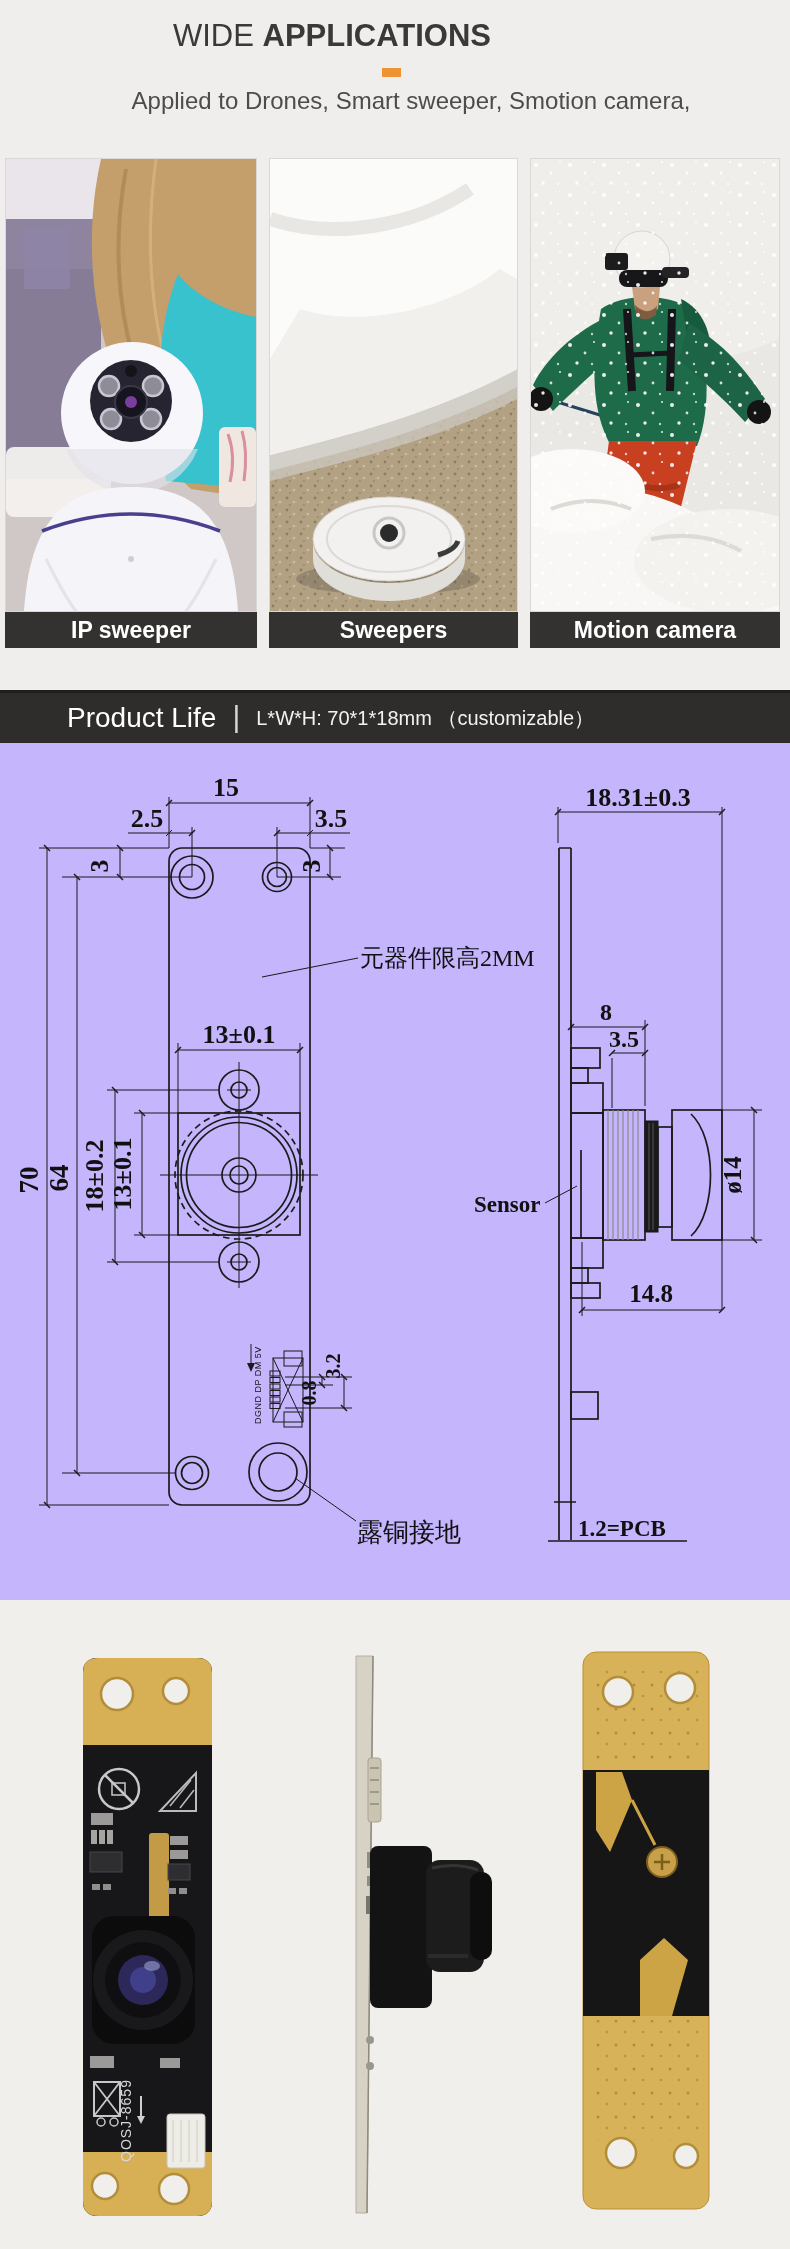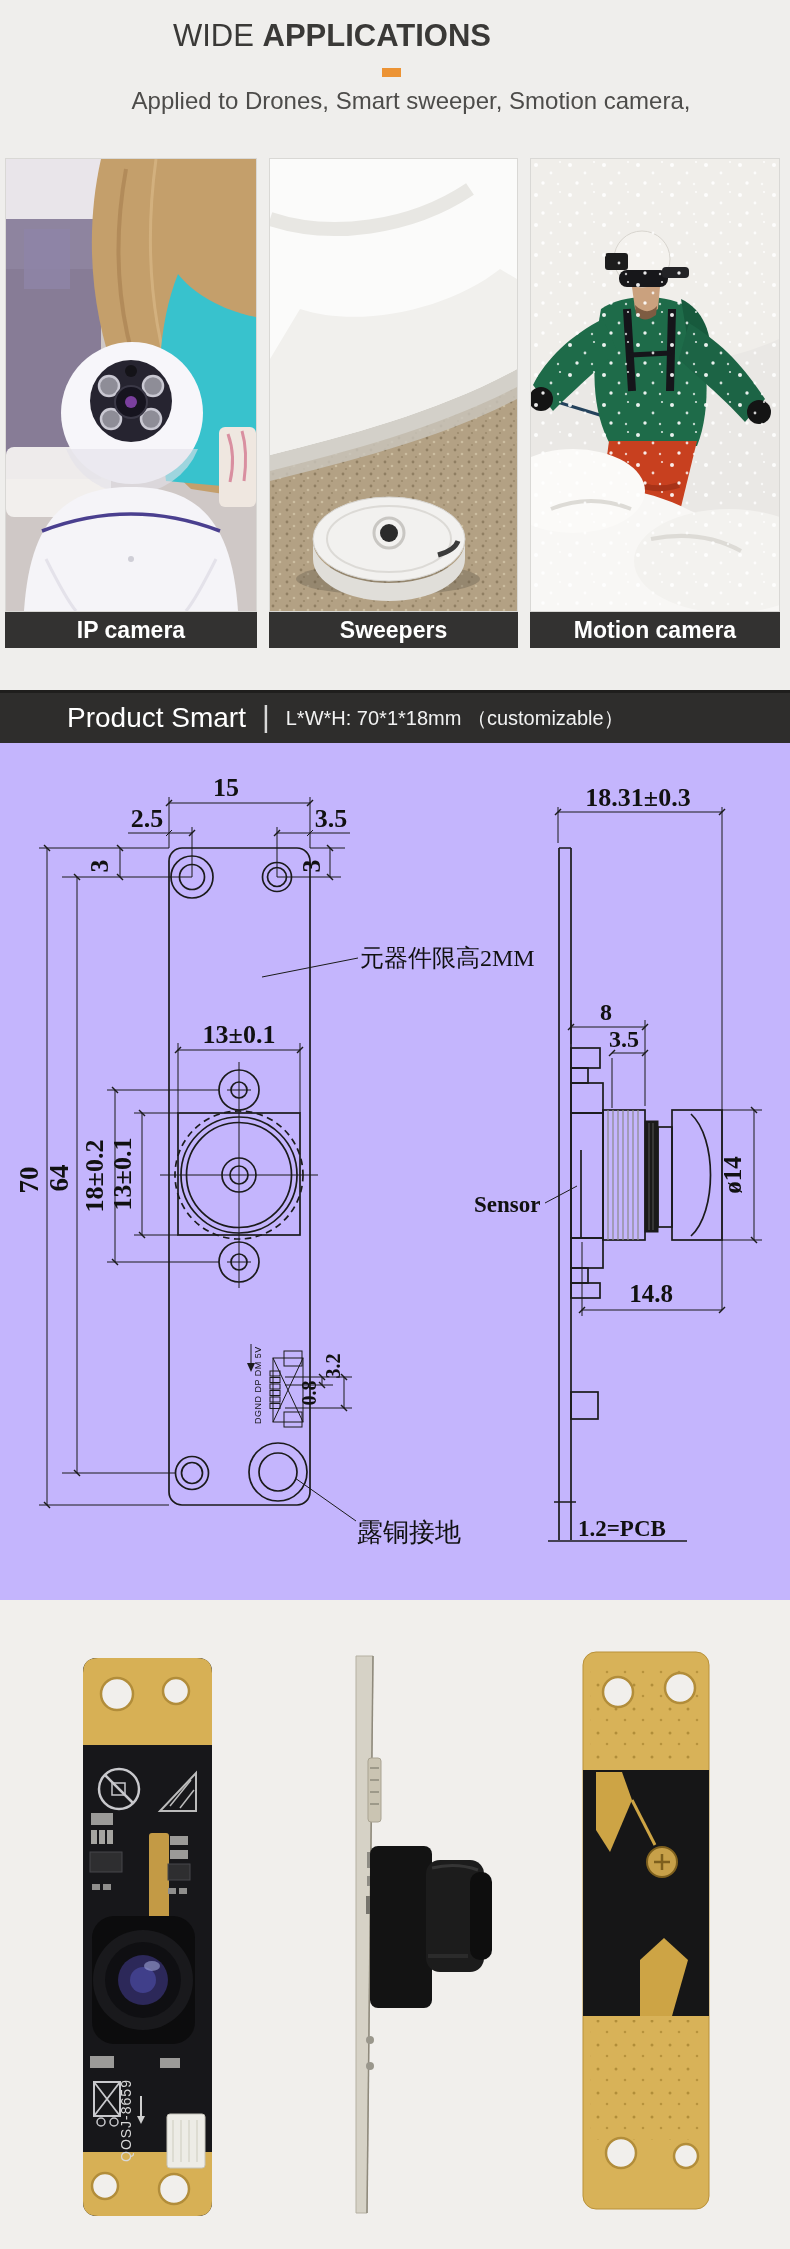--- a/index.html
+++ b/index.html
@@ -84,21 +84,21 @@
           <circle cx="125" cy="243" r="16" fill="#16141f" stroke="#3a3846" stroke-width="2"></circle>
           <circle cx="125" cy="243" r="6" fill="#7a3f9e"></circle>
           <circle cx="125" cy="212" r="6" fill="#141318"></circle>
           <path d="M18 452 C 24 362 58 328 125 328 C 192 328 226 362 232 452 Z" fill="#f5f4f8"></path>
           <path d="M36 372 Q 125 338 214 372" stroke="#4a3f8f" stroke-width="3.5" fill="none"></path>
           <circle cx="125" cy="400" r="3" fill="#cfced6"></circle>
           <path d="M40 400 Q 60 440 70 452 M210 400 Q 190 440 180 452" stroke="#e4e2ea" stroke-width="3" fill="none"></path>
         </g>
       </svg>
     </div>
-    <div class="cap">IP camera</div>
+    <div class="cap">IP sweeper</div>
   </div>
 
   <div class="card" id="card2">
     <div class="img">
       <svg width="247" height="452" viewBox="0 0 247 452">
         <defs>
           <pattern id="carpet" width="14" height="12" patternUnits="userSpaceOnUse">
             <rect width="14" height="12" fill="#b3a184"></rect>
             <circle cx="3" cy="3" r="1.4" fill="#8f7e62"></circle>
             <circle cx="10" cy="7" r="1.3" fill="#cbbda0"></circle>
@@ -162,21 +162,21 @@
         <ellipse cx="42" cy="332" rx="72" ry="42" fill="#fbfaf8"></ellipse>
         <ellipse cx="198" cy="402" rx="95" ry="52" fill="#f3f2ef"></ellipse>
         <path d="M20 350 q40 -16 80 0 M120 380 q50 -10 90 12" stroke="#dddbd6" stroke-width="4" fill="none"></path>
         <rect x="0" y="0" width="248" height="452" fill="url(#flakes)"></rect>
       </svg>
     </div>
     <div class="cap">Motion camera</div>
   </div>
 
   <div class="size-bar">
-    <span class="t1">Product Smart</span>
+    <span class="t1">Product Life</span>
     <span class="sep">|</span>
     <span class="t2">L*W*H: 70*1*18mm （customizable）</span>
   </div>
 
   <div class="sec-draw">
     <svg width="790" height="857" viewBox="0 743 790 857">
       <defs>
         <marker id="tick" markerWidth="10" markerHeight="10" refX="5" refY="5" orient="auto">
           <line x1="2" y1="8" x2="8" y2="2" stroke="#1b1b1b" stroke-width="1.4"></line>
         </marker>

